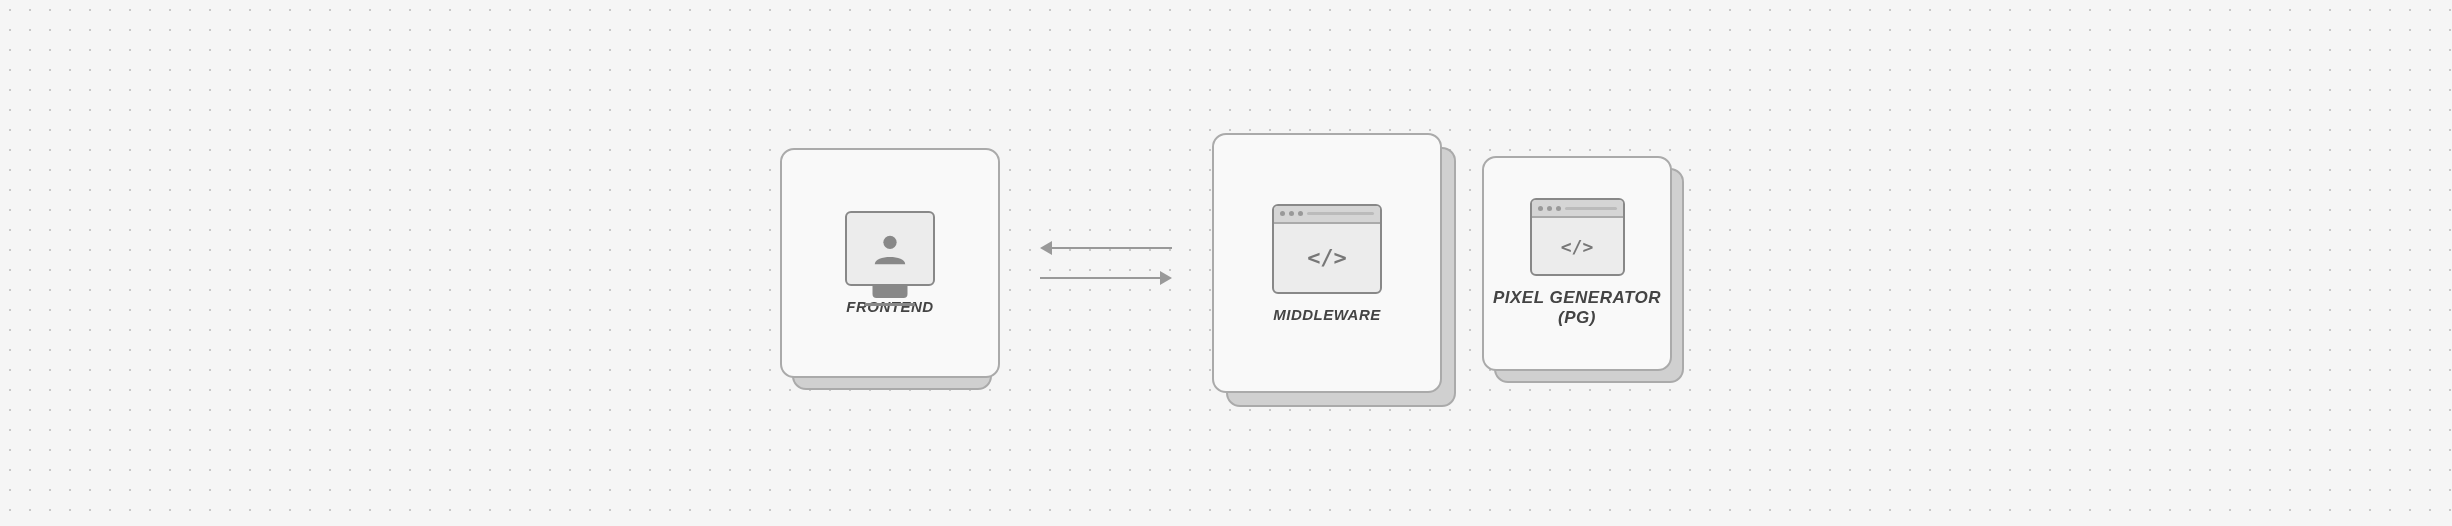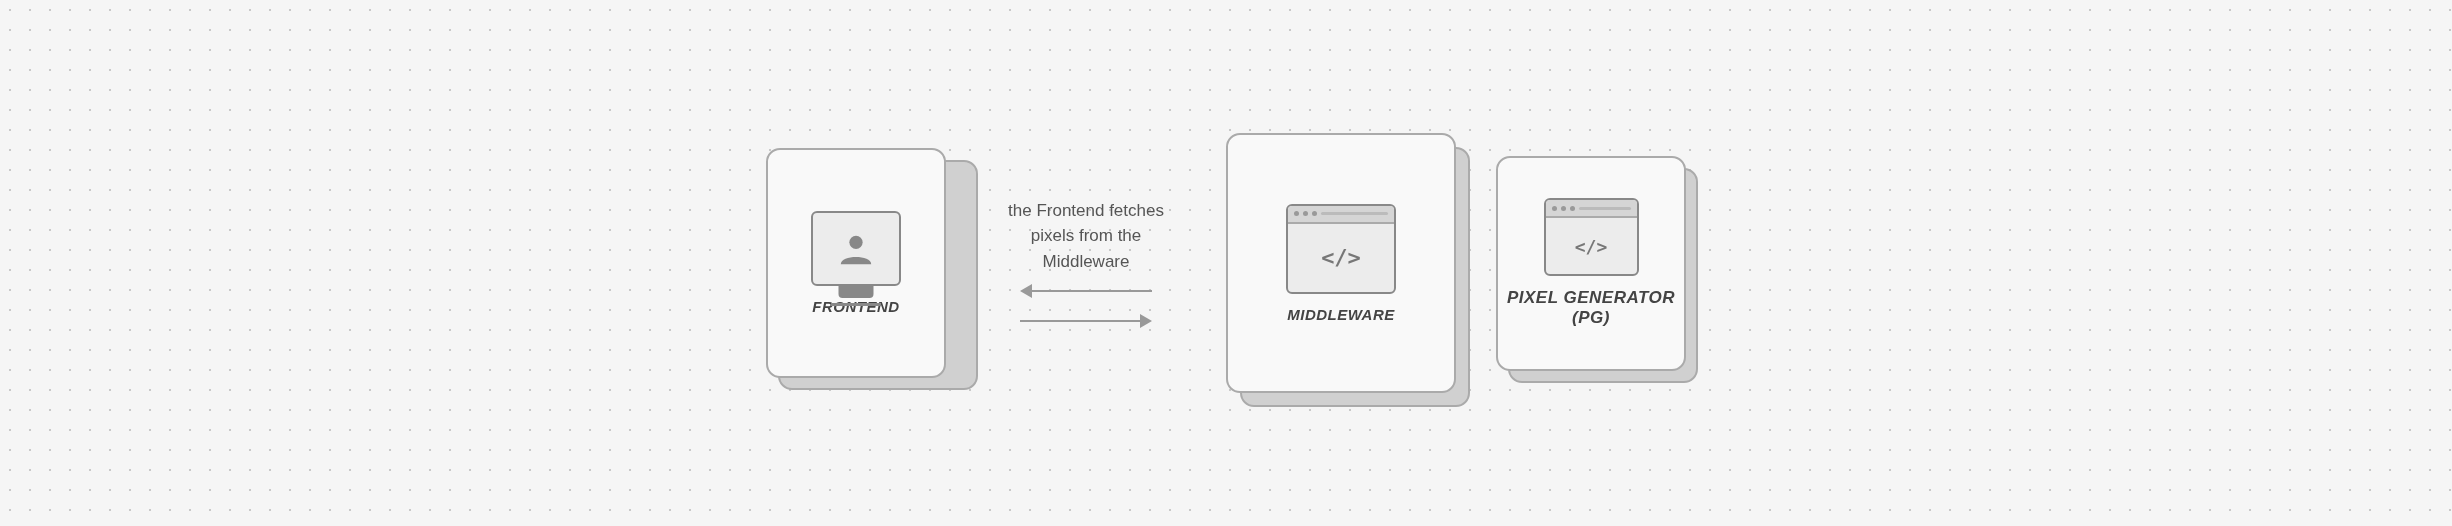--- a/index.html
+++ b/index.html
@@ -47,21 +47,21 @@
     .card-shadow {
       position: absolute;
       background: #d0d0d0;
       border: 2px solid #aaaaaa;
       border-radius: 14px;
       z-index: 1;
     }
 
     
     .frontend-card {
-      width: 180px;
+      width: 220px;
       height: 230px;
     }
 
     .frontend-shadow {
       width: 200px;
       height: 230px;
       top: 12px;
       left: 12px;
     }
 
@@ -271,21 +271,20 @@
           <path d="M4 36 c0-10 32-10 32 0"></path>
         </svg>
         <div class="monitor-stand"></div>
       </div>
       <div class="card-label">FRONTEND</div>
     </div>
     <div class="card-shadow frontend-shadow"></div>
   </div>
 
   <div class="connector">
-    <div class="arrow-text">the Frontend fetches pixels from the Middleware</div>
     <div class="double-arrow">
       <div class="arrow">
         <div class="arrowhead-left"></div>
         <div class="arrow-shaft"></div>
       </div>
       <div class="arrow">
         <div class="arrow-shaft"></div>
         <div class="arrowhead-right"></div>
       </div>
     </div>

